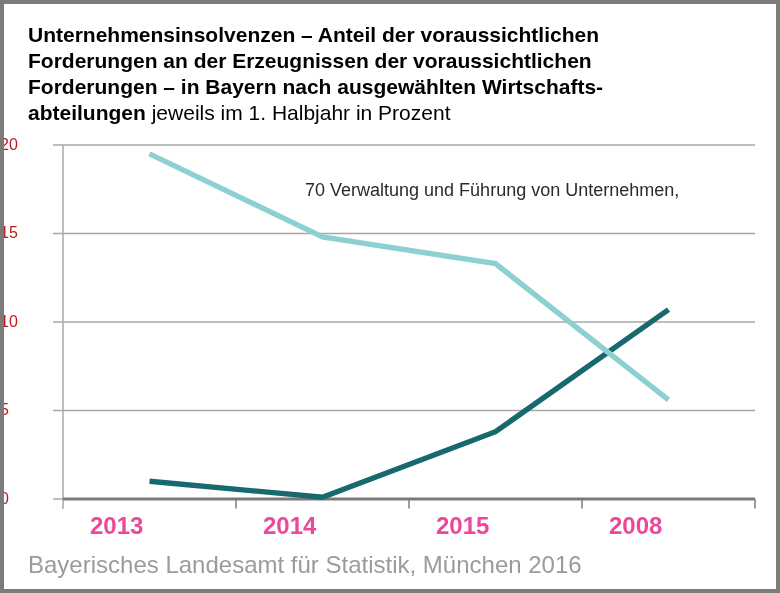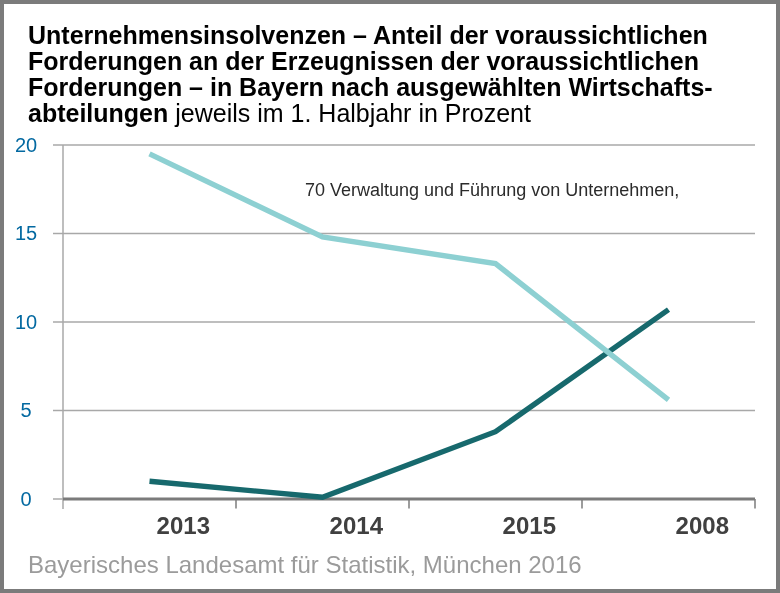--- a/index.html
+++ b/index.html
@@ -3,32 +3,32 @@
 <meta charset="utf-8">
 <style>
   html,body{margin:0;padding:0;background:#fff;}
   .frame{
     position:relative;width:780px;height:593px;background:#ffffff;
     font-family:"Liberation Sans",sans-serif;overflow:hidden;
   }
   .frame-border{position:absolute;inset:0;border:4px solid #7b7b7b;pointer-events:none;z-index:10;}
   .title{
     position:absolute;left:28px;top:22px;width:700px;
-    font-size:25px;line-height:26px;color:#000;
+    font-size:21px;line-height:26px;color:#000;
   }
   .bold{font-weight:bold;}
   #chart-svg{position:absolute;left:0;top:0;}
   .ylab{
-    position:absolute;left:0;width:52px;text-align:center;
-    font-size:20px;line-height:26px;color:#0369a1;
+    position:absolute;left:0;width:52px;text-align:left;
+    font-size:16px;line-height:26px;color:#b91c1c;
   }
   .yl-20{top:132px}.yl-15{top:220px}.yl-10{top:309px}.yl-5{top:397px}.yl-0{top:486px}
   .xlab{
-    position:absolute;top:512px;width:120px;text-align:right;
-    font-size:24px;font-weight:bold;color:#404040;
+    position:absolute;top:512px;width:120px;text-align:left;
+    font-size:24px;font-weight:bold;color:#ec4899;
   }
   .xl-0{left:90px}.xl-1{left:263px}.xl-2{left:436px}.xl-3{left:609px}
   .ann{position:absolute;font-size:18px;line-height:24px;color:#2b2b2b;white-space:nowrap;}
   .ann-70{left:293px;top:178px;margin-left:12px;}
   .ann-26{left:72px;top:420px;line-height:23px;}
   .ann-70 .l2{margin-left:25px;}
   .ann-26 .l2{margin-left:26px;}
   .source{position:absolute;left:28px;top:551px;font-size:24px;color:#9b9b9b;}
 </style>
 </head>

